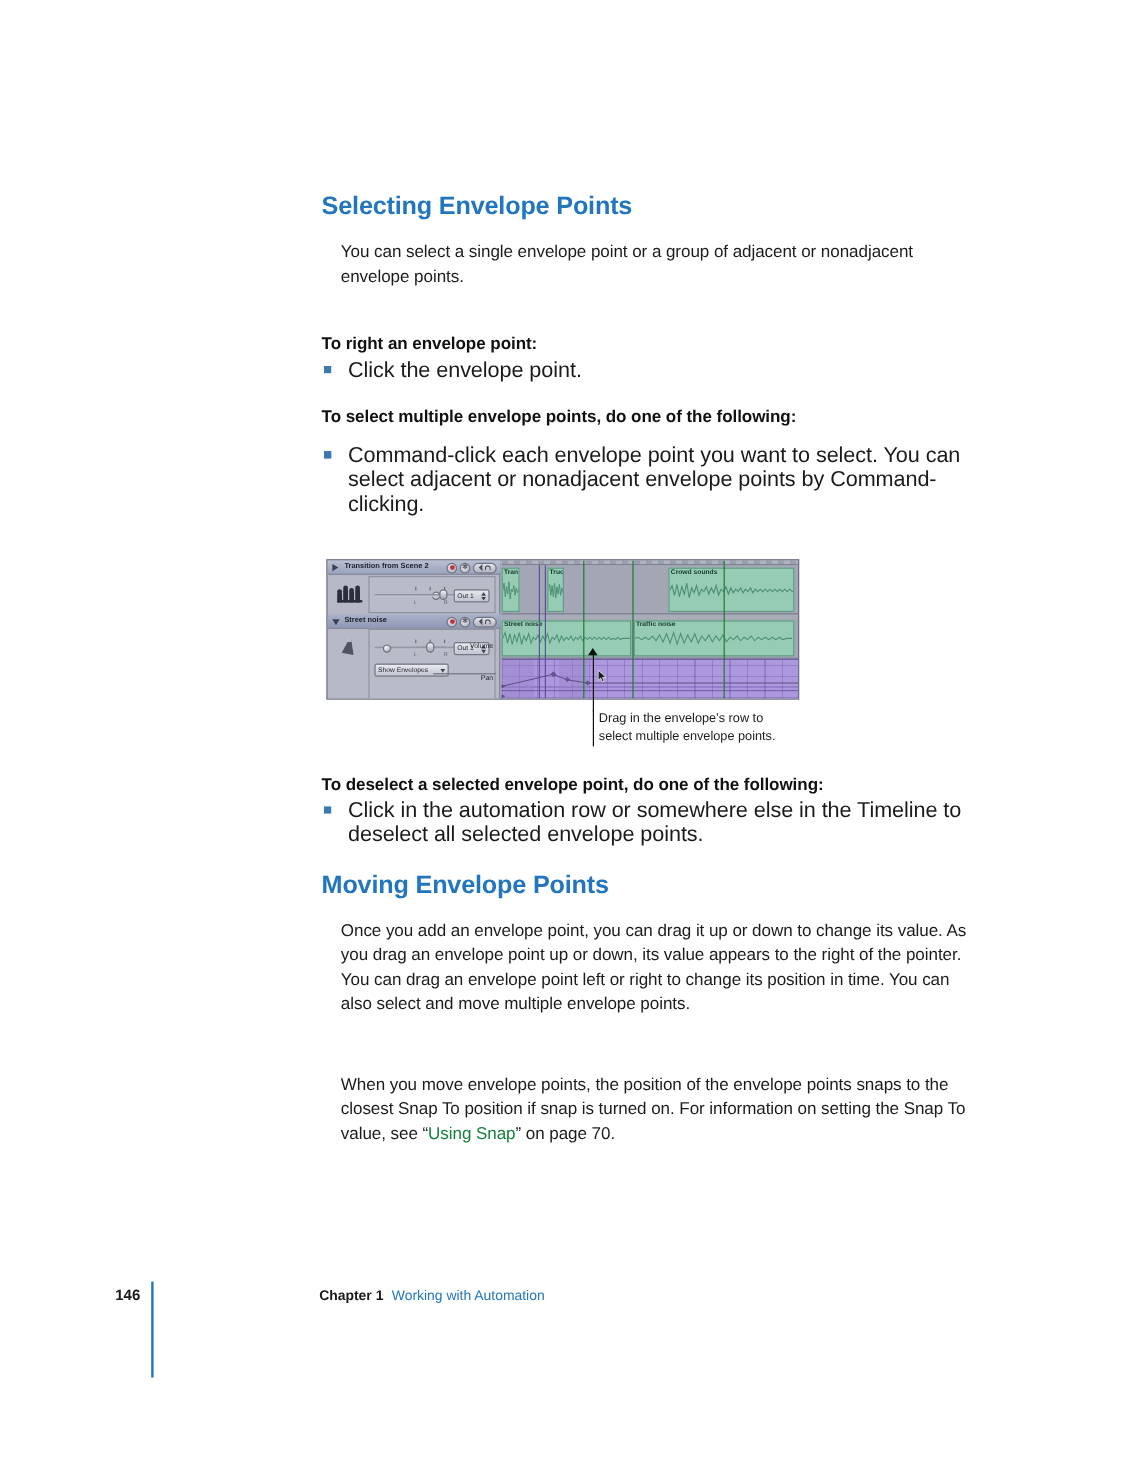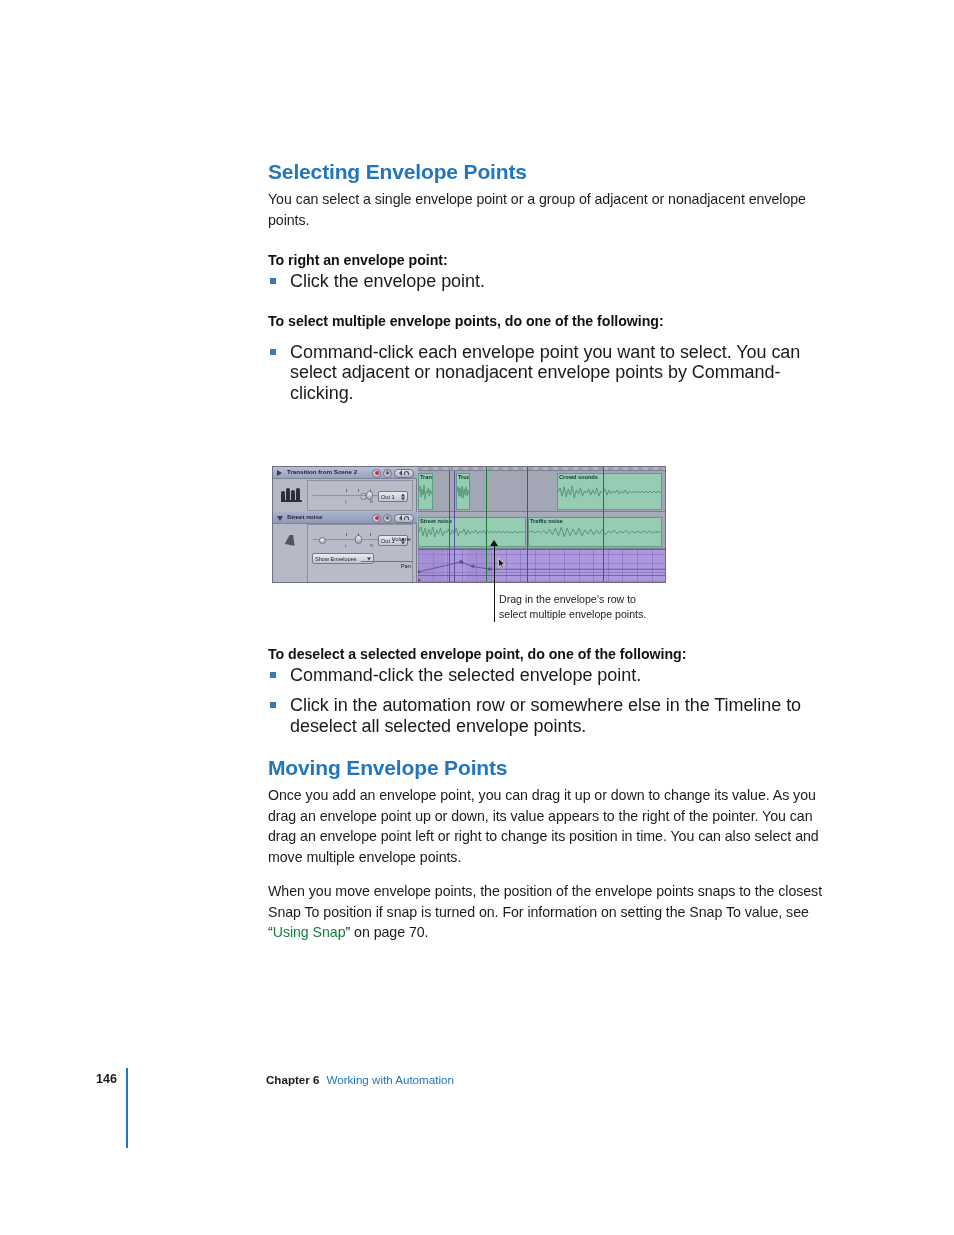--- a/index.html
+++ b/index.html
@@ -33,21 +33,21 @@
     font-size: 21px;
     font-weight: bold;
     color: #2176bd;
     margin: 0 0 5px 0;
     letter-spacing: -0.15px;
   }
 
   p.body-text {
     font-size: 14.2px;
     line-height: 20.5px;
-    margin: 0;
+    margin: 16px;
     color: #1c1c1c;
     letter-spacing: -0.05px;
   }
 
   p.lead-in {
     font-size: 14.2px;
     line-height: 20.5px;
     font-weight: bold;
     margin: 0;
     color: #111111;
@@ -702,40 +702,36 @@
     <span class="cap-line2">select multiple envelope points.</span>
   </div>
 
   <div class="content" style="top:644px;">
 
     <p class="lead-in">To deselect a selected envelope point, do one of the following:</p>
 
     <ul class="bullets">
       <li>
         <span class="sq"></span>
-        <span>Command-click the selected envelope point.</span>
-      </li>
-      <li>
-        <span class="sq"></span>
         <span>Click in the automation row or somewhere else in the Timeline to deselect all selected envelope points.</span>
       </li>
     </ul>
 
     <div class="spacer-lg"></div>
 
     <h2 class="section-title">Moving Envelope Points</h2>
 
     <p class="body-text">Once you add an envelope point, you can drag it up or down to change its value. As you drag an envelope point up or down, its value appears to the right of the pointer. You can drag an envelope point left or right to change its position in time. You can also select and move multiple envelope points.</p>
 
     <div class="spacer-md"></div>
 
     <p class="body-text"><span>When you move envelope points, the position of the envelope points snaps to the closest Snap To position if snap is turned on. For information on setting the Snap To value, see “</span><span class="link-blue">Using Snap</span><span>” on page 70.</span></p>
   </div>
 
   <div class="footer">
     <span class="folio">146</span>
     <span class="footer-rule"></span>
     <span class="footer-text">
-      <span class="chap">Chapter 6</span><span class="chap-title">Working with Automation</span>
+      <span class="chap">Chapter 1</span><span class="chap-title">Working with Automation</span>
     </span>
   </div>
 
 </div>
 
 </body></html>

